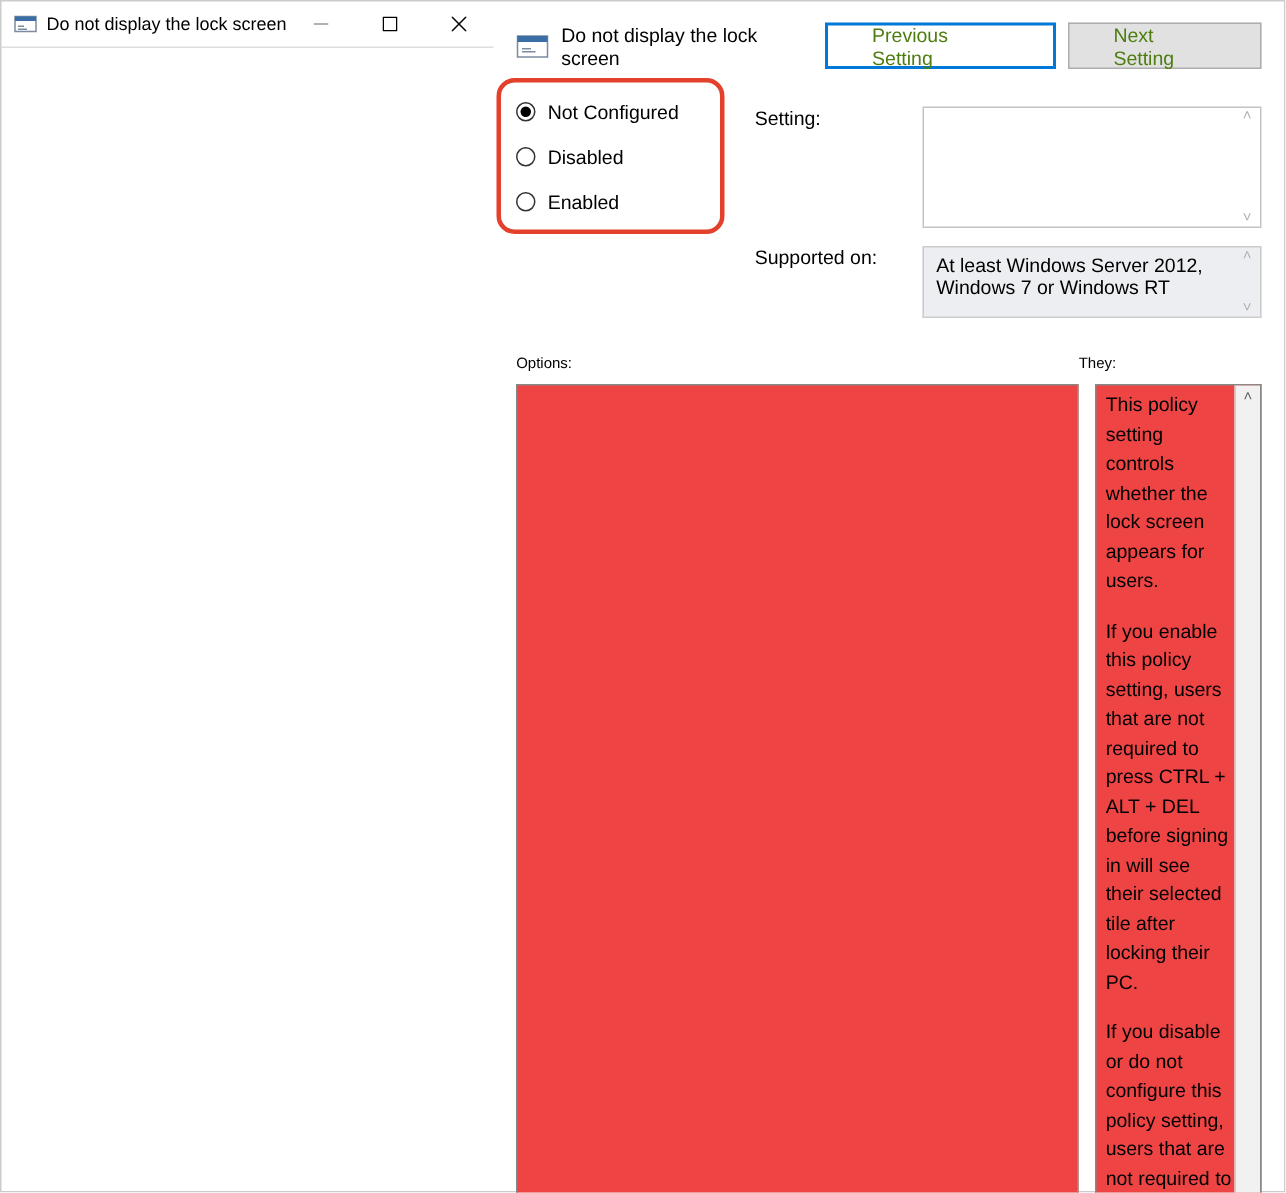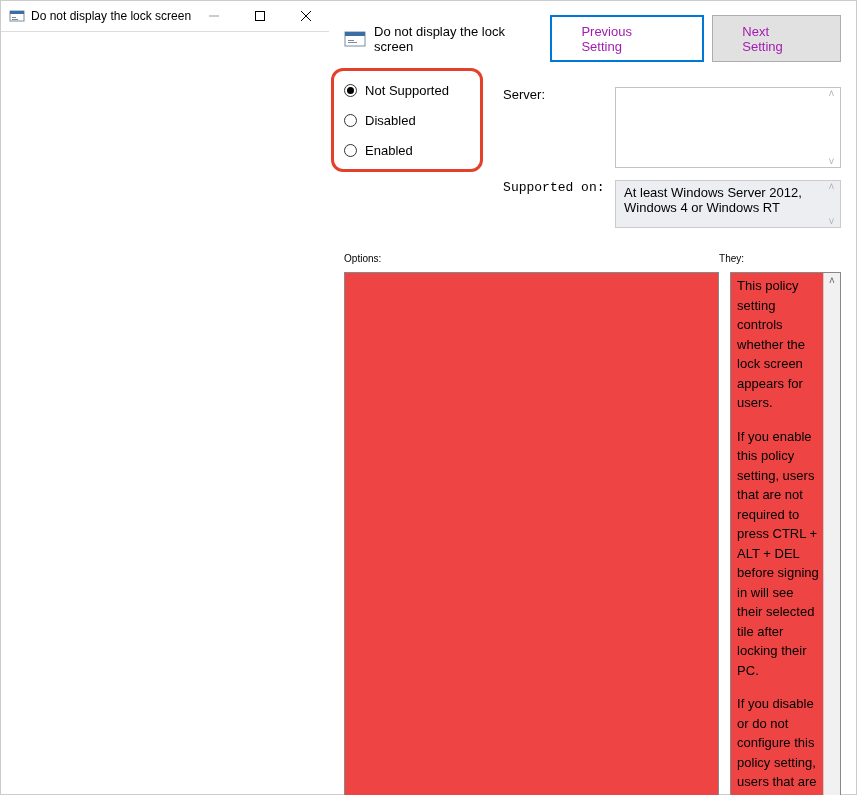--- a/index.html
+++ b/index.html
@@ -13,21 +13,21 @@
     .win-controls { display:flex; }
     .win-btn { width:46px; height:30px; display:flex; align-items:center; justify-content:center; color:#000;}
     .win-btn svg{display:block;}
     
     .content { flex:1; padding:8px 15px 13px 15px; display:flex; flex-direction:column; }
     
     .header-row { display:flex; align-items:center; margin:6px 0 25px 0;}
     .header-row .hicon { width:22px; height:22px; margin-right:8px;}
     .header-row .htext { font-size:13px;}
     .header-row .hspacer{ flex:1;}
-    .nav-btn { height:47px; padding:0 29px; font-size:13px; background:#e1e1e1; border:1px solid #adadad; color:#a21caf; display:flex; align-items:center; justify-content:center; margin-left:8px;}
+    .nav-btn { height:31px; padding:0 29px; font-size:13px; background:#e1e1e1; border:1px solid #adadad; color:#4d7c0f; display:flex; align-items:center; justify-content:center; margin-left:8px;}
     .nav-btn.active { background:#fff; border:2px solid #0078d7;}
     
     .state-block { position:relative; margin-top:-12px;}
     .highlight { position:absolute; left:-13px; top:-7px; width:152px; height:104px; border:3px solid #e4412d; border-radius:12px; pointer-events:none;}
     .radio-row { display:flex; align-items:center; height:30px; font-size:13px;}
     .radio { width:13px; height:13px; border:1px solid #333; border-radius:50%; margin-right:8px; position:relative;}
     .radio.checked::after { content:""; position:absolute; width:7px; height:7px; background:#000; border-radius:50%; left:2px; top:2px;}
     
     .top-grid{ display:grid; grid-template-columns:155px 108px 1fr; grid-template-rows:auto auto; column-gap:4px;}
     .label { font-size:13px; padding-top:0;}
@@ -102,44 +102,44 @@
       <span class="hspacer"></span>
       <div class="nav-btn active">Previous Setting</div>
       <div class="nav-btn">Next Setting</div>
     </div>
 
     <div class="top-grid">
       <div class="state-block" style="grid-row:1 / span 2;">
         <div class="highlight"></div>
         <div class="radio-row">
           <span class="radio checked"></span>
-          <span>Not Supported</span>
+          <span>Not Configured</span>
         </div>
         <div class="radio-row">
           <span class="radio"></span>
           <span>Disabled</span>
         </div>
         <div class="radio-row">
           <span class="radio"></span>
           <span>Enabled</span>
         </div>
       </div>
 
-      <div class="label" style="grid-column:2;">Server:</div>
+      <div class="label" style="grid-column:2;">Setting:</div>
       <div class="comment-box" style="grid-column:3;">
         <span></span>
         <div class="scrollgap">
             <span class="chev">˄</span>
             <span class="chev">˅</span>
           </div>
       </div>
 
-      <div class="label" style="grid-column:2;padding-top:12px;font-family:Liberation Mono, monospace;">Supported on:</div>
+      <div class="label" style="grid-column:2;padding-top:12px;">Supported on:</div>
       <div class="supported-box" style="grid-column:3;margin-top:12px;">
-        <span>At least Windows Server 2012, Windows 4 or Windows RT</span>
+        <span>At least Windows Server 2012, Windows 7 or Windows RT</span>
         <div class="scrollgap">
             <span class="chev">˄</span>
             <span class="chev">˅</span>
           </div>
       </div>
     </div>
 
     <div class="section-labels">
       <span class="opt-lbl">Options:</span>
       <span>They:</span>

